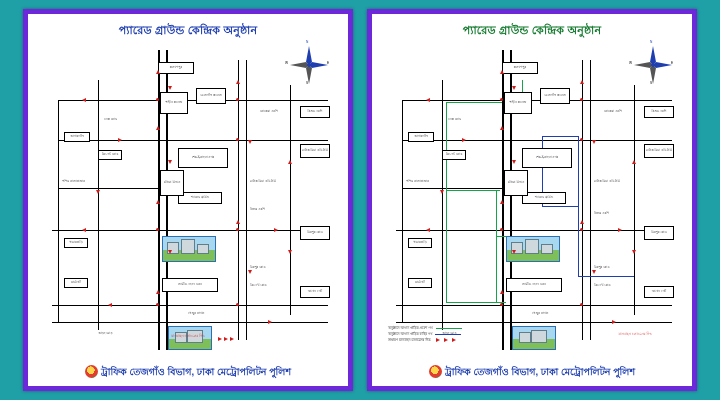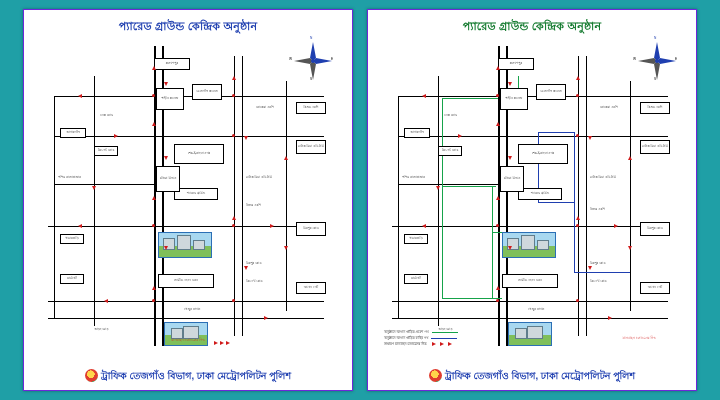--- a/index.html
+++ b/index.html
@@ -20,21 +20,21 @@
   }
   .poster{
     position:relative;
     width:330px;height:382px;
     background:#ffffff;
     box-shadow:0 0 3px rgba(0,0,0,.35);
     overflow:hidden;
   }
   .poster-inner{
     position:absolute;inset:0;
-    border:1px solid #6d28d9;
+    border:5px solid #6d28d9;
   }
   .title{
     position:absolute;top:8px;left:0;right:0;
     text-align:center;
     font-size:11px;
     font-weight:bold;
     color:#1f3fb0;
     letter-spacing:.2px;
   }
   .title.green{color:#137a2e;}

